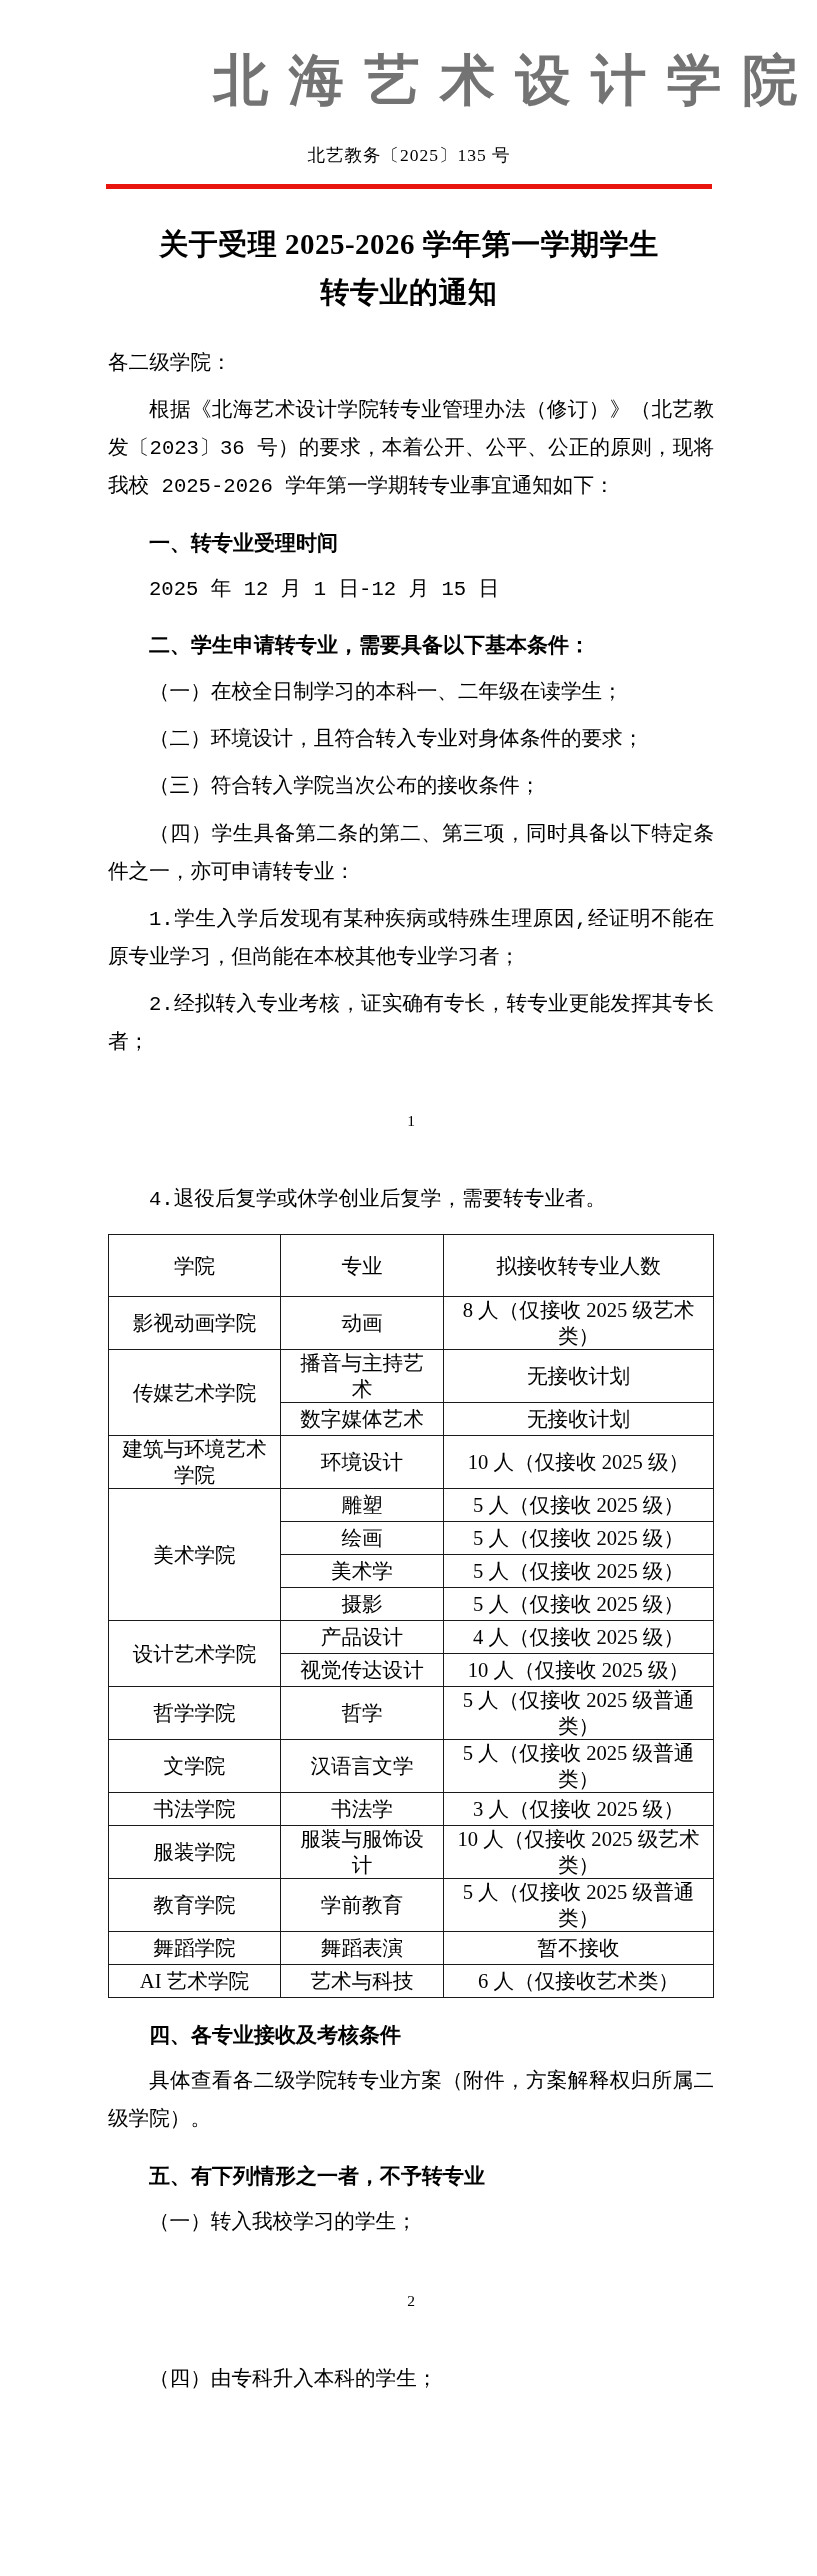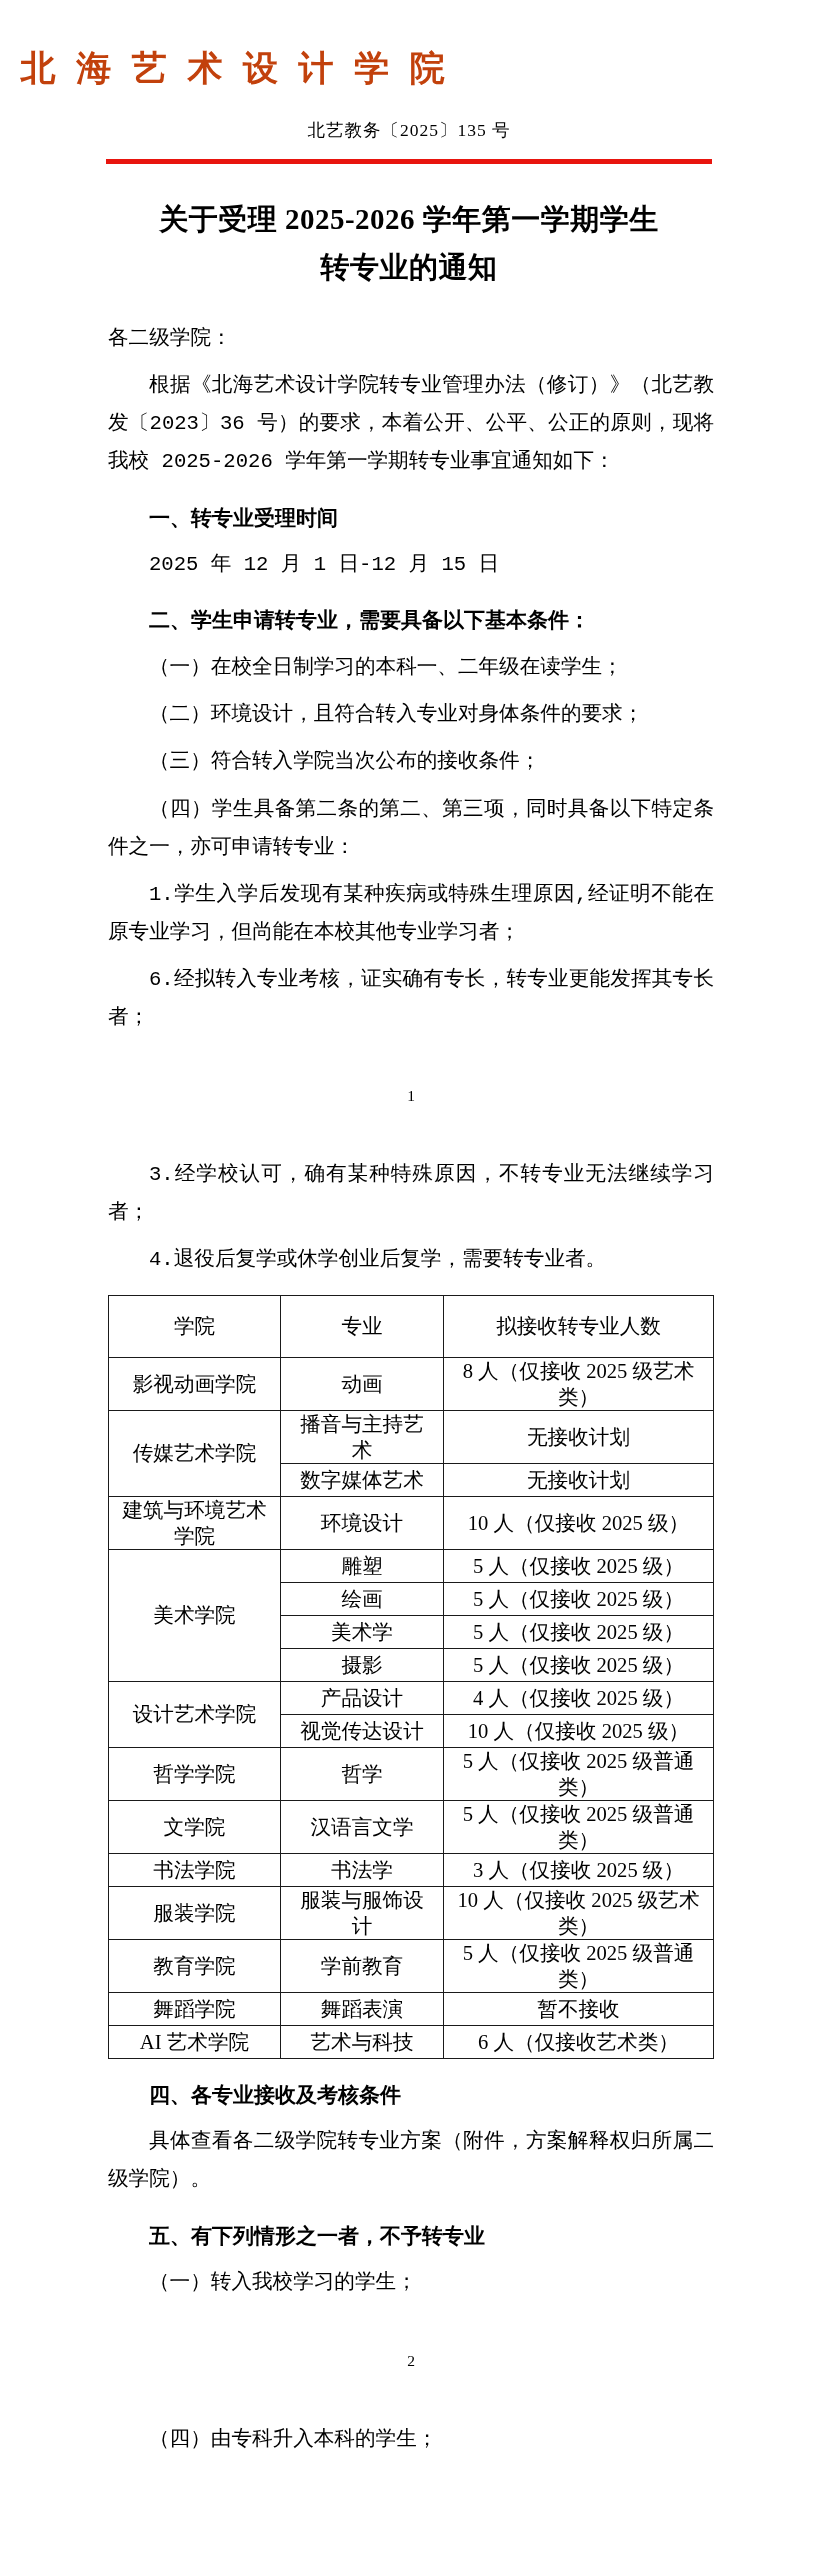--- a/index.html
+++ b/index.html
@@ -4,22 +4,22 @@
 <style>
   html,body{margin:0;padding:0;}
   body{
     width:818px;height:4016px;background:#ffffff;overflow:hidden;
     font-family:"Liberation Serif","DejaVu Serif",serif;color:#000;
   }
   .page{position:relative;width:818px;height:4016px;overflow:hidden;background:#ffffff;}
   .content{padding:0 104px 0 108px;}
 
   .school-name{
-    margin-top:47px;text-align:left;color:#c2410c;
-    font-size:35px;font-weight:700;letter-spacing:20.6px;text-indent:20.6px;
+    margin-top:47px;text-align:right;color:#737373;
+    font-size:55px;font-weight:700;letter-spacing:20.6px;text-indent:20.6px;
     white-space:nowrap;line-height:1.25;
   }
   .doc-number{margin-top:27px;text-align:center;font-size:17.5px;letter-spacing:1px;}
   .red-line{width:606px;height:4.6px;background:#e8150e;margin:17.5px auto 0;}
 
   .title{
     margin:31px 0 0;text-align:center;font-weight:700;
     font-size:29px;line-height:48px;letter-spacing:0.5px;
   }
 
@@ -65,25 +65,24 @@
 
     <div class="heading">一、转专业受理时间</div>
     <p>2025 年 12 月 1 日-12 月 15 日</p>
 
     <div class="heading">二、学生申请转专业，需要具备以下基本条件：</div>
     <p>（一）在校全日制学习的本科一、二年级在读学生；</p>
     <p>（二）环境设计，且符合转入专业对身体条件的要求；</p>
     <p>（三）符合转入学院当次公布的接收条件；</p>
     <p>（四）学生具备第二条的第二、第三项，同时具备以下特定条件之一，亦可申请转专业：</p>
     <p>1.学生入学后发现有某种疾病或特殊生理原因,经证明不能在原专业学习，但尚能在本校其他专业学习者；</p>
-    <p>6.经拟转入专业考核，证实确有专长，转专业更能发挥其专长者；</p>
+    <p>2.经拟转入专业考核，证实确有专长，转专业更能发挥其专长者；</p>
 
     <div class="pagenum">1</div>
 
-    <p>3.经学校认可，确有某种特殊原因，不转专业无法继续学习者；</p>
     <p>4.退役后复学或休学创业后复学，需要转专业者。</p>
 
 
     <table class="quota">
       <colgroup>
           <col class="c1">
           <col class="c2">
           <col class="c3">
         </colgroup>
       <thead>

